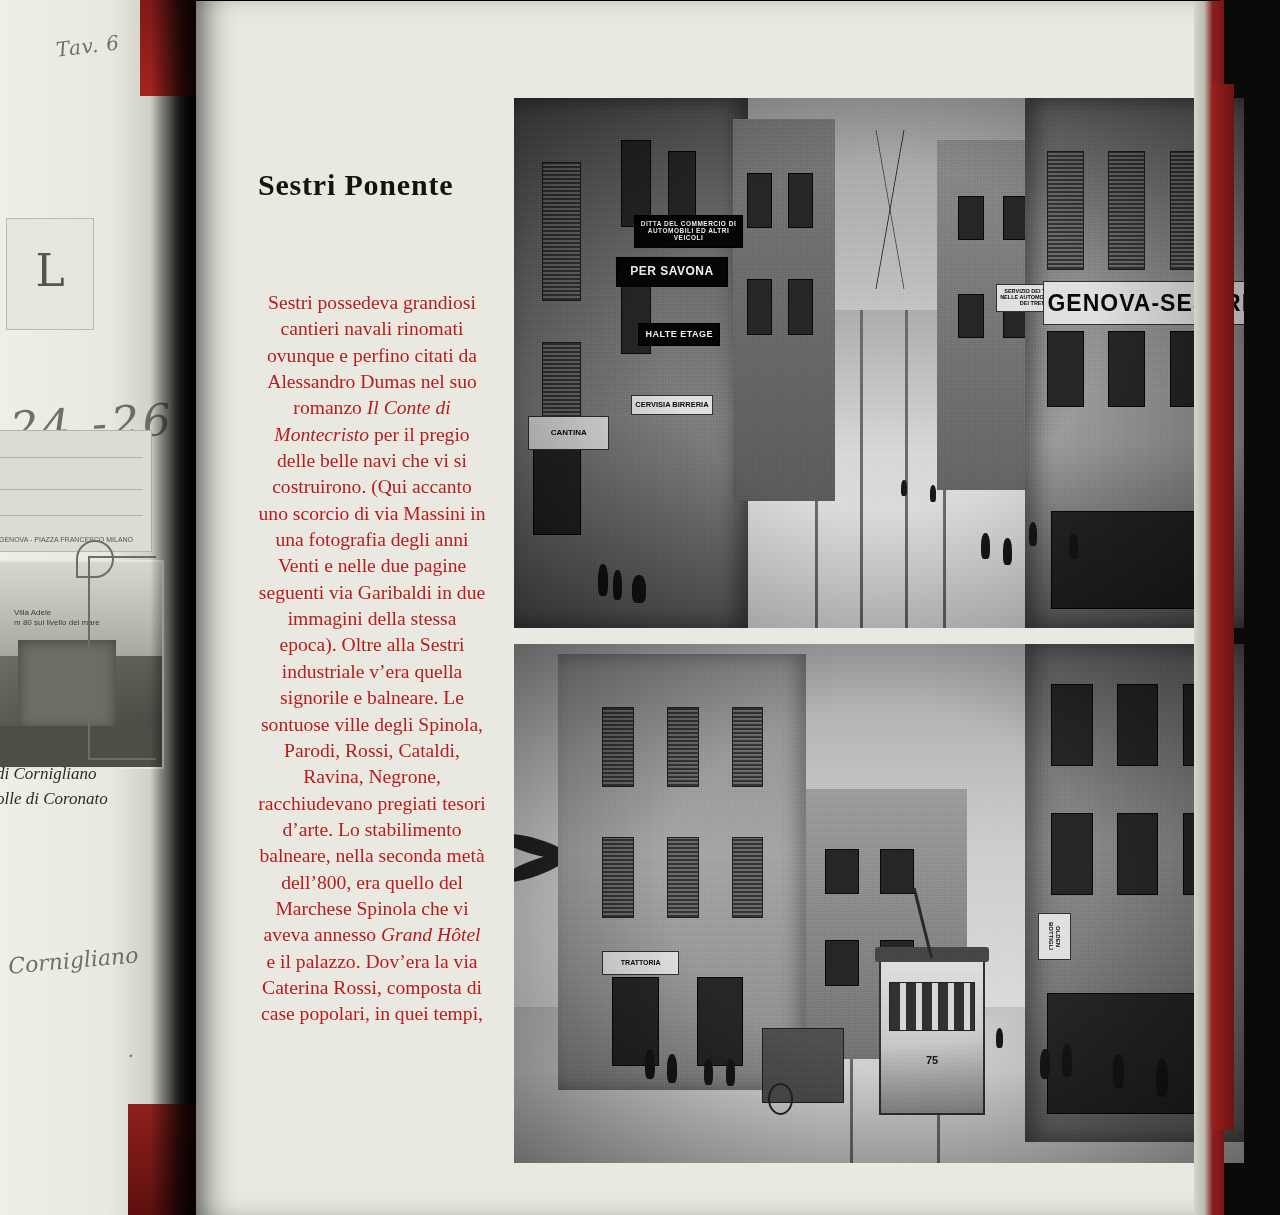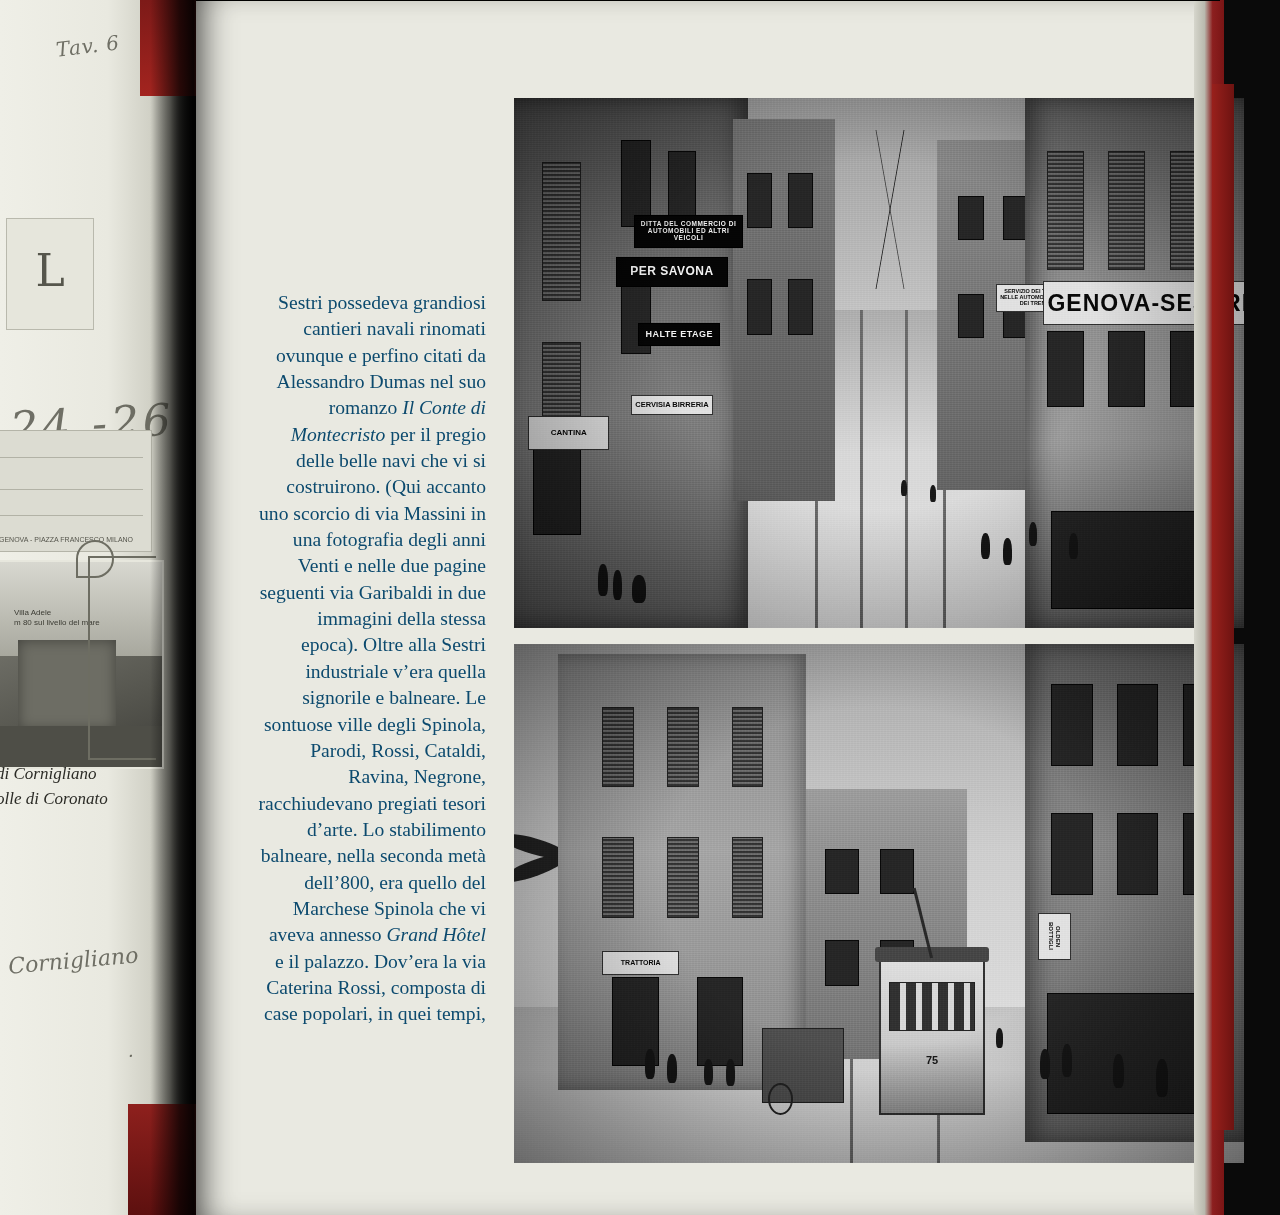--- a/index.html
+++ b/index.html
@@ -167,22 +167,22 @@
     font-family: "Liberation Serif", serif;
   }
 
   .body-col {
     position: absolute;
     left: 62px;
     top: 290px;
     width: 228px;
     font-size: 19.6px;
     line-height: 1.345;
-    color: #0c4a6e;
-    text-align: right;
+    color: #b91c1c;
+    text-align: center;
     font-family: "Liberation Serif", serif;
   }
   .body-col em { font-style: italic; }
 
   
   .photo {
     position: absolute;
     overflow: hidden;
     background: #2e2e2b;
     filter: grayscale(100%) contrast(112%);
@@ -418,20 +418,21 @@
     <div class="verso-edge"></div>
   </div>
 
   <div class="red-spine-top"></div>
   <div class="red-spine-bottom"></div>
   <div class="gutter"></div>
 
   <div class="recto">
     <div class="page-inner">
 
+      <h1 class="heading">Sestri Ponente</h1>
 
       <div class="body-col">Sestri possedeva grandiosi cantieri navali rinomati ovunque e perfino citati da Alessandro Dumas nel suo romanzo <em>Il Conte di Montecristo</em> per il pregio delle belle navi che vi si costruirono. (Qui accanto uno scorcio di via Massini in una fotografia degli anni Venti e nelle due pagine seguenti via Garibaldi in due immagini della stessa epoca). Oltre alla Sestri industriale v’era quella signorile e balneare. Le sontuose ville degli Spinola, Parodi, Rossi, Cataldi, Ravina, Negrone, racchiudevano pregiati tesori d’arte. Lo stabilimento balneare, nella seconda metà dell’800, era quello del Marchese Spinola che vi aveva annesso <em>Grand Hôtel</em> e il palazzo. Dov’era la via Caterina Rossi, composta di case popolari, in quei tempi,</div>
 
       <div class="photo photo-top">
         <div class="sky-strip"></div>
         <div class="street">
           <div class="rail" style="left:30%; height:100%;"></div>
           <div class="rail" style="left:44%; height:100%;"></div>
           <div class="rail" style="left:58%; height:100%;"></div>
           <div class="rail" style="left:70%; height:100%;"></div>

